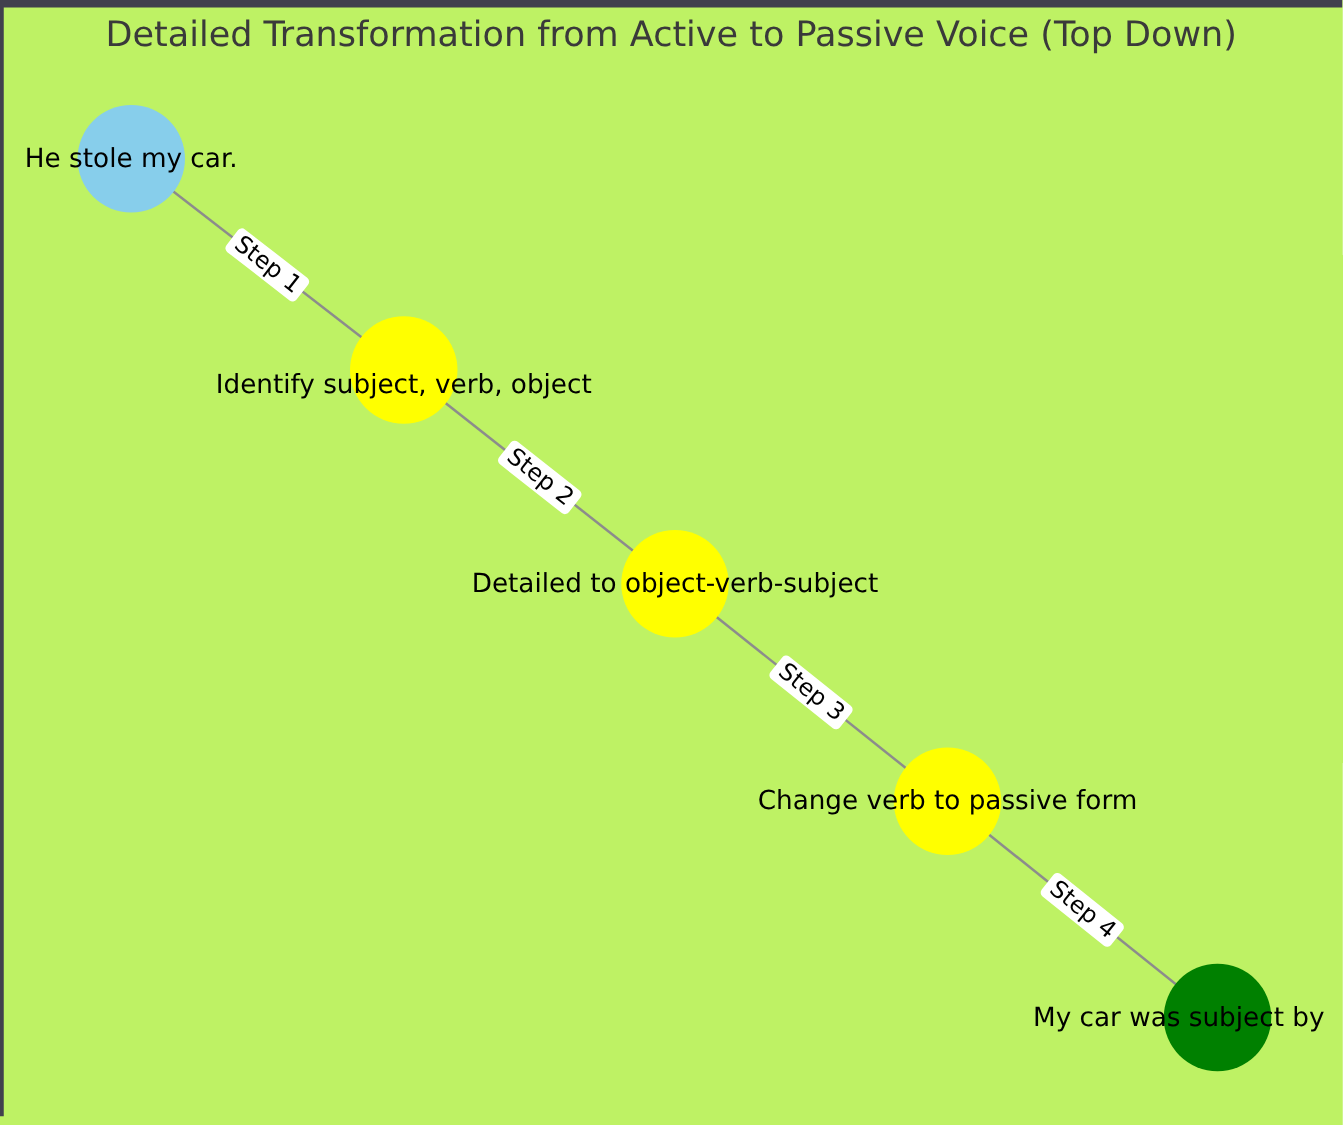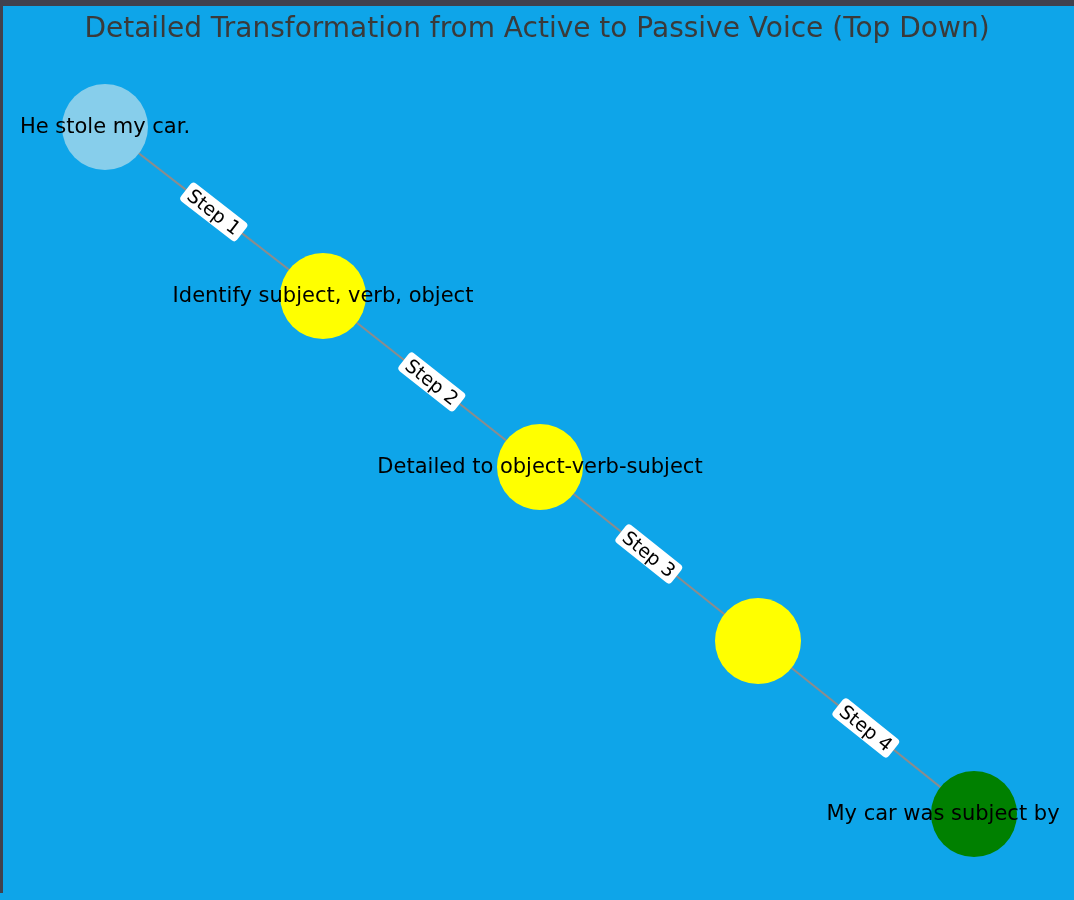--- a/index.html
+++ b/index.html
@@ -68,36 +68,37 @@
     font-size: 21px;
     line-height: 1.1;
     white-space: nowrap;
     transform: translate(-50%, -50%);
     z-index: 4;
   }
 </style>
 </head>
 <body>
 
-<div class="screen" style="background: #0ea5e9;">
+<div class="screen" style="background: #bef264;">
   <div class="chrome-top" style="background: rgb(65, 65, 77);"></div>
   <div class="chrome-left" style="background: rgb(65, 65, 77);"></div>
   <div class="figure-title" style="color: rgb(58, 58, 58);">Detailed Transformation from Active to Passive Voice (Top Down)</div>
   <div id="graph-layer">
       <div class="edge-line" style="left: 105px; top: 127px; width: 275.835px; background: rgb(140, 140, 140); transform: rotate(37.7839deg);"></div>
       <div class="edge-label" style="left: 214px; top: 211.5px; color: rgb(0, 0, 0); background: rgb(255, 255, 255); transform: translate(-50%, -50%) rotate(37.7839deg);">Step 1</div>
       <div class="edge-line" style="left: 323px; top: 296px; width: 276.279px; background: rgb(140, 140, 140); transform: rotate(38.2388deg);"></div>
       <div class="edge-label" style="left: 431.5px; top: 381.5px; color: rgb(0, 0, 0); background: rgb(255, 255, 255); transform: translate(-50%, -50%) rotate(38.2388deg);">Step 2</div>
       <div class="edge-line" style="left: 540px; top: 467px; width: 278.927px; background: rgb(140, 140, 140); transform: rotate(38.5956deg);"></div>
       <div class="edge-label" style="left: 649px; top: 554px; color: rgb(0, 0, 0); background: rgb(255, 255, 255); transform: translate(-50%, -50%) rotate(38.5956deg);">Step 3</div>
       <div class="edge-line" style="left: 758px; top: 641px; width: 276.74px; background: rgb(140, 140, 140); transform: rotate(38.6921deg);"></div>
       <div class="edge-label" style="left: 866px; top: 727.5px; color: rgb(0, 0, 0); background: rgb(255, 255, 255); transform: translate(-50%, -50%) rotate(38.6921deg);">Step 4</div>
       <div class="node-circle" style="left: 62px; top: 84px; width: 86px; height: 86px; background: rgb(135, 206, 235);"></div>
       <div class="node-circle" style="left: 280px; top: 253px; width: 86px; height: 86px; background: rgb(255, 255, 0);"></div>
       <div class="node-circle" style="left: 497px; top: 424px; width: 86px; height: 86px; background: rgb(255, 255, 0);"></div>
       <div class="node-circle" style="left: 715px; top: 598px; width: 86px; height: 86px; background: rgb(255, 255, 0);"></div>
       <div class="node-circle" style="left: 931px; top: 771px; width: 86px; height: 86px; background: rgb(0, 128, 0);"></div>
       <div class="node-label" style="left: 105px; top: 127px; color: rgb(0, 0, 0);">He stole my car.</div>
-      <div class="node-label" style="left: 323px; top: 296px; color: rgb(0, 0, 0);">Identify subject, verb, object</div>
+      <div class="node-label" style="left: 323px; top: 308px; color: rgb(0, 0, 0);">Identify subject, verb, object</div>
       <div class="node-label" style="left: 540px; top: 467px; color: rgb(0, 0, 0);">Detailed to object-verb-subject</div>
+      <div class="node-label" style="left: 758px; top: 641px; color: rgb(0, 0, 0);">Change verb to passive form</div>
       <div class="node-label" style="left: 943px; top: 814px; color: rgb(0, 0, 0);">My car was subject by</div>
     </div>
 </div>
 
 </body></html>

